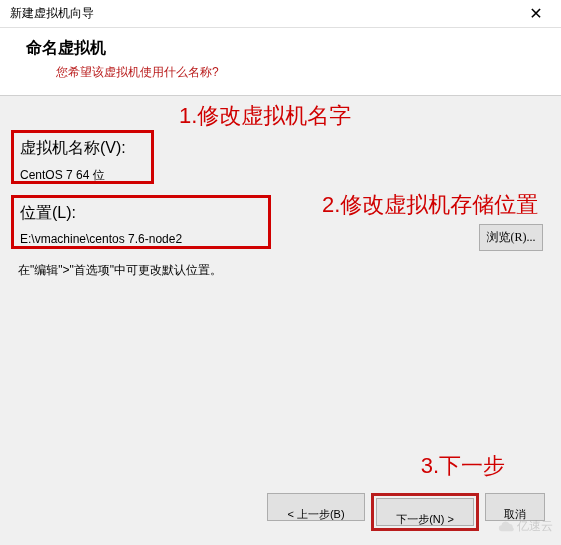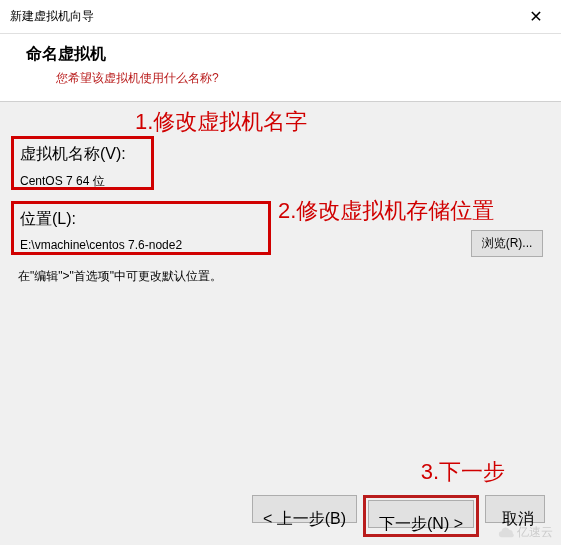--- a/index.html
+++ b/index.html
@@ -10,21 +10,21 @@
     body {
       font-family: "Microsoft YaHei", "SimSun", sans-serif;
       font-size: 12px;
       background: #f0f0f0;
       width: 561px;
       height: 545px;
       position: relative;
       overflow: hidden;
     }
     .titlebar {
-      height: 34px;
+      height: 28px;
       background: #ffffff;
       display: flex;
       align-items: center;
       justify-content: space-between;
       padding: 0 10px;
       border-bottom: 1px solid #e0e0e0;
     }
     .titlebar-title {
       font-size: 12px;
       color: #000;
@@ -59,20 +59,21 @@
     }
     .form-area {
       padding: 14px 18px;
       position: relative;
     }
     .annotation {
       color: #d00000;
       font-size: 22px;
       font-weight: normal;
       position: absolute;
+      margin-left: 44px;
     }
     .anno1 {
       top: 5px;
       left: 135px;
     }
     .anno2 {
       top: 94px;
       left: 278px;
       text-align: right;
     }
@@ -111,26 +112,26 @@
       width: 440px;
       height: 26px;
       border: 1px solid #7a7a7a;
       background: #ffffff;
       padding: 2px 6px;
       font-size: 12px;
       font-family: inherit;
     }
     .browse-btn {
       height: 27px;
-      width: 72px;
+      width: 64px;
       background: #e1e1e1;
       border: 1px solid #adadad;
       font-size: 12px;
       cursor: pointer;
-      font-family: Liberation Sans, sans-serif;
+      font-family: Liberation Serif, serif;
       position: absolute;
       top: 128px;
       right: 18px;
     }
     .hint-text {
       position: absolute;
       top: 166px;
       left: 18px;
       font-size: 12px;
       color: #000;
@@ -140,25 +141,24 @@
       bottom: 12px;
       right: 16px;
       display: flex;
       gap: 6px;
     }
     .wiz-btn {
       height: 27px;
       min-width: 98px;
       background: #e1e1e1;
       border: 1px solid #adadad;
-      font-size: 16px;
+      font-size: 11px;
       cursor: pointer;
       font-family: inherit;
       padding: 13px 10px;
-      text-align: right;
     }
     .red-box-next {
       border: 3px solid #b91c1c;
       padding: 2px;
       display: inline-block;
     }
     .watermark {
       position: absolute;
       bottom: 8px;
       right: 8px;

